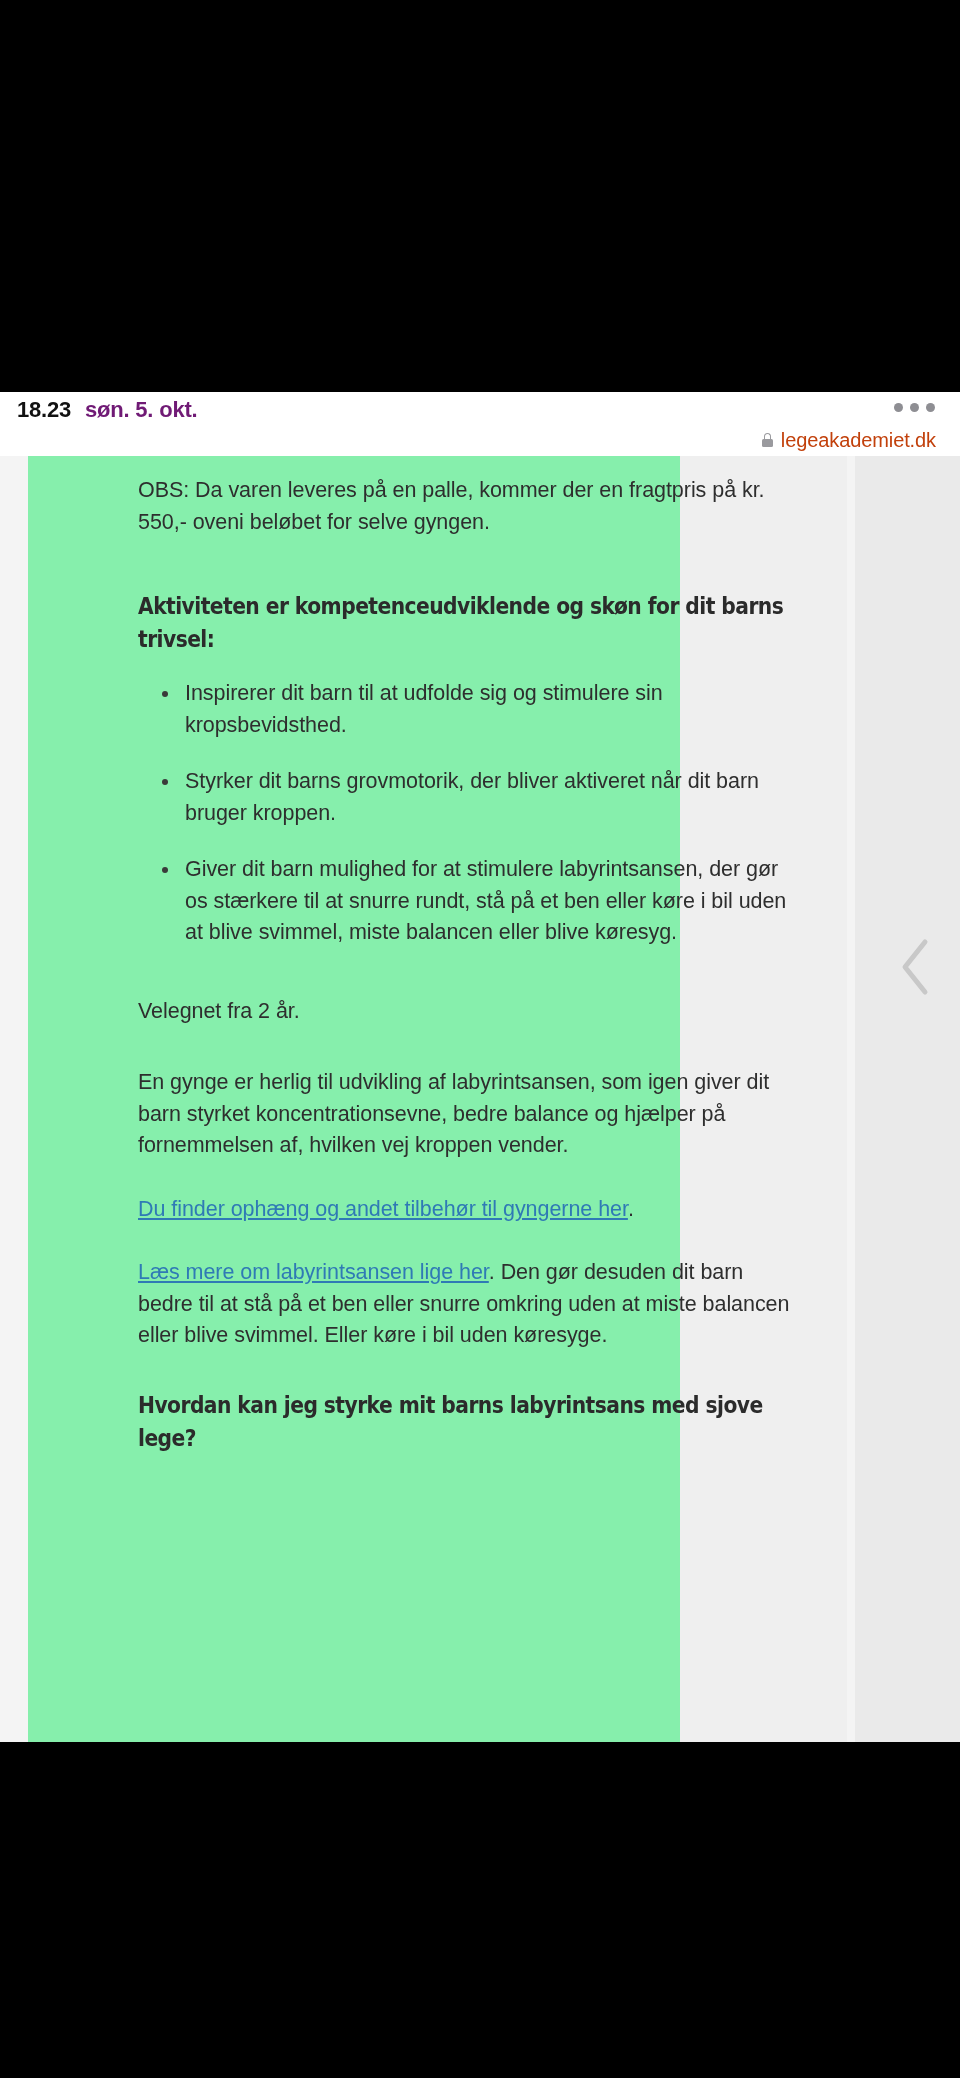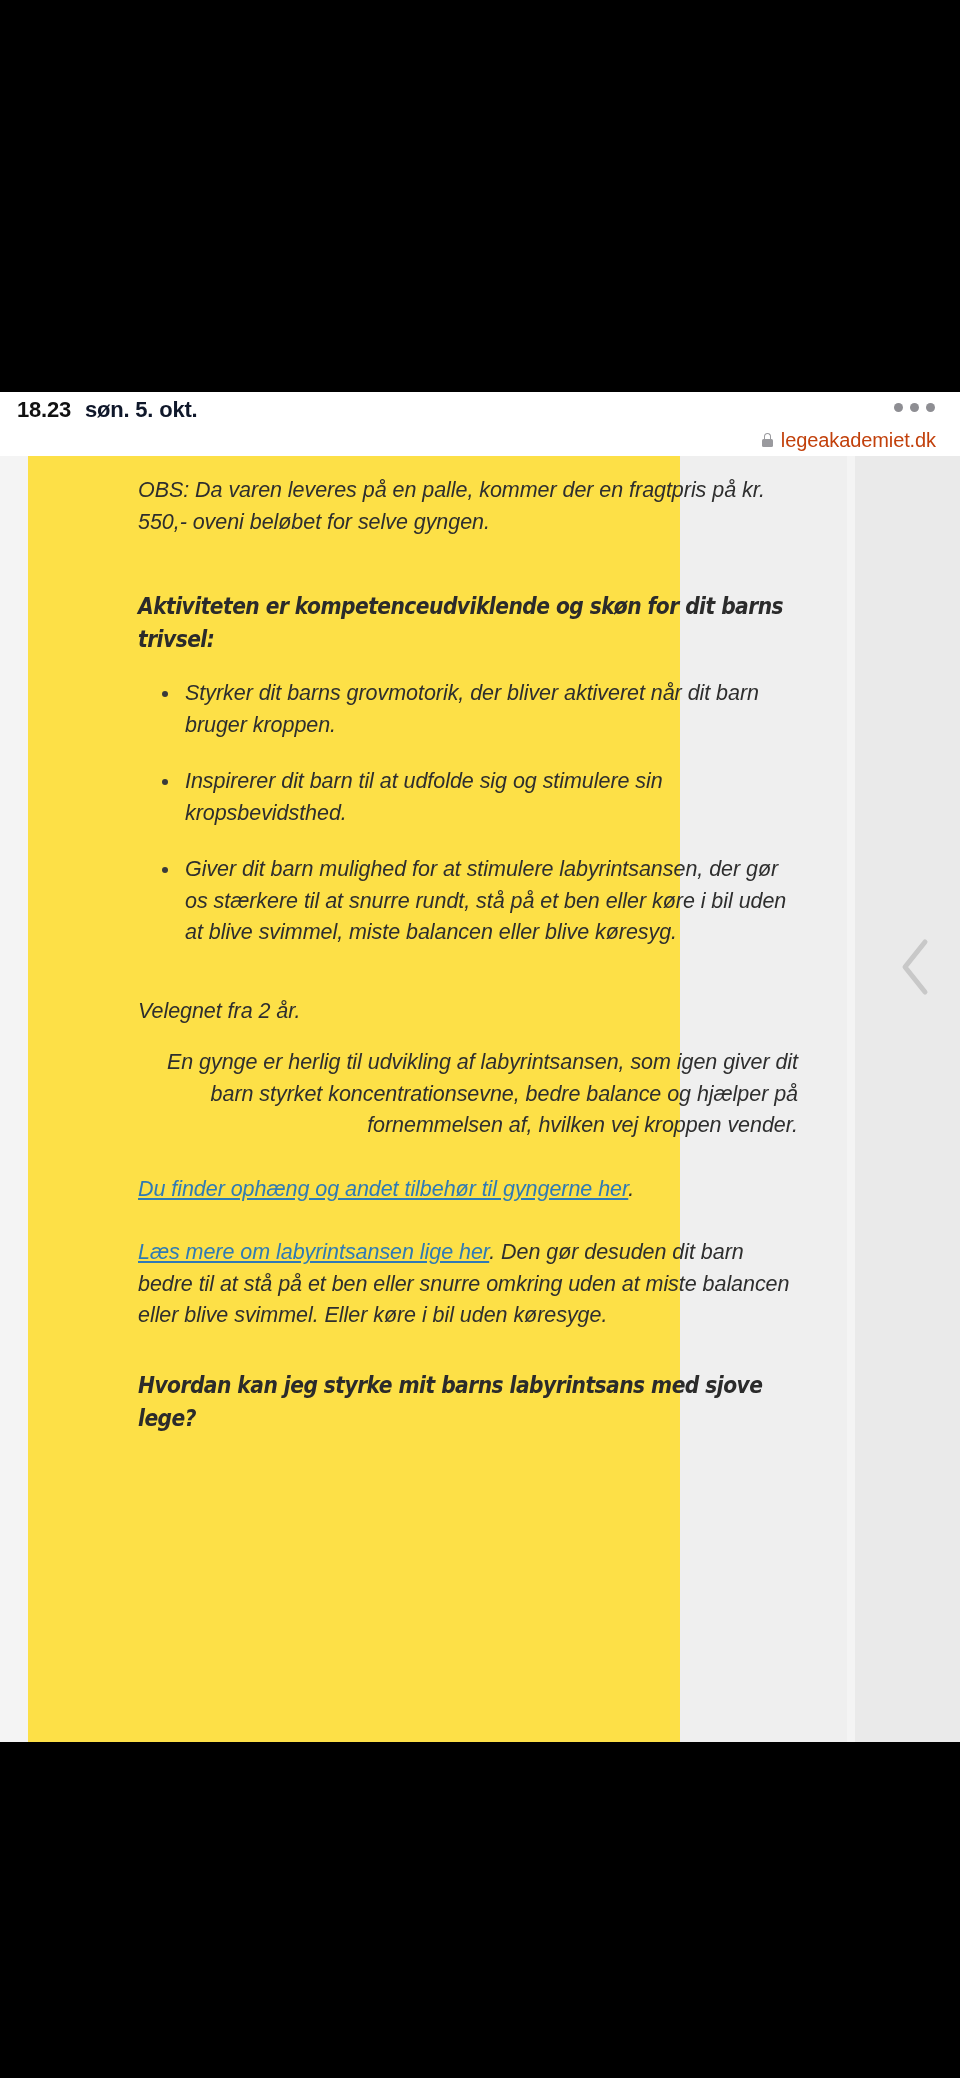--- a/index.html
+++ b/index.html
@@ -61,21 +61,21 @@
     color: #111111;
     letter-spacing: -0.2px;
   }
 
   .status-date {
     position: absolute;
     left: 85px;
     top: 5px;
     font-size: 22px;
     font-weight: 600;
-    color: #0f172a;
+    color: #701a75;
     letter-spacing: -0.2px;
   }
 
   .tab-overview-dots {
     position: absolute;
     right: 25px;
     top: 11px;
     display: flex;
     gap: 7px;
     align-items: center;
@@ -158,22 +158,21 @@
     top: 0; right: 105px;
     width: 8px; height: 100%;
     background: #f4f4f4;
   }
 
   .article-surface {
     position: absolute;
     top: 0; left: 28px;
     width: 652px;
     height: 100%;
-    background: #fde047;
-    font-style: italic;
+    background: #86efac;
   }
 
   .article-body {
     position: absolute;
     top: 0; left: 110px;
     width: 660px;
   }
 
   p.para {
     font-size: 21.5px;
@@ -219,21 +218,21 @@
     content: "";
     position: absolute;
     left: -23px;
     top: 13px;
     width: 6px; height: 6px;
     border-radius: 50%;
     background: #3a3a3a;
   }
 
   .para-age { margin-top: 47px; }
-  .para-swing { margin-top: 20px; text-align: right; }
+  .para-swing { margin-top: 40px; }
   .para-read-more { margin-top: 32px; }
   .para-accessories { margin-top: 32px; }
 
   a.inline-link {
     color: #2f7ab5;
     text-decoration: underline;
     text-underline-offset: 2px;
     cursor: pointer;
   }
 
@@ -284,22 +283,22 @@
 
     <div class="article-surface">
       <div class="article-body">
 
         <p class="para para-shipping">OBS: Da varen leveres på en palle, kommer der en fragtpris på kr. 550,- oveni beløbet for selve gyngen.</p>
 
 
         <h3 class="section-heading heading-competence">Aktiviteten er kompetenceudviklende og skøn for dit barns trivsel:</h3>
 
         <ul class="benefit-list">
+          <li>Inspirerer dit barn til at udfolde sig og stimulere sin kropsbevidsthed.</li>
           <li>Styrker dit barns grovmotorik, der bliver aktiveret når dit barn bruger kroppen.</li>
-          <li>Inspirerer dit barn til at udfolde sig og stimulere sin kropsbevidsthed.</li>
           <li>Giver dit barn mulighed for at stimulere labyrintsansen, der gør os stærkere til at snurre rundt, stå på et ben eller køre i bil uden at blive svimmel, miste balancen eller blive køresyg.</li>
         </ul>
 
         <p class="para para-age">Velegnet fra 2 år.</p>
 
         <p class="para para-swing">En gynge er herlig til udvikling af labyrintsansen, som igen giver dit barn styrket koncentrationsevne, bedre balance og hjælper på fornemmelsen af, hvilken vej kroppen vender.</p>
 
         <p class="para para-accessories"><a class="inline-link">Du finder ophæng og andet tilbehør til gyngerne her</a><span>.</span></p>
 
         <p class="para para-read-more"><a class="inline-link">Læs mere om labyrintsansen lige her</a><span>. Den gør desuden dit barn bedre til at stå på et ben eller snurre omkring uden at miste balancen eller blive svimmel. Eller køre i bil uden køresyge.</span></p>

